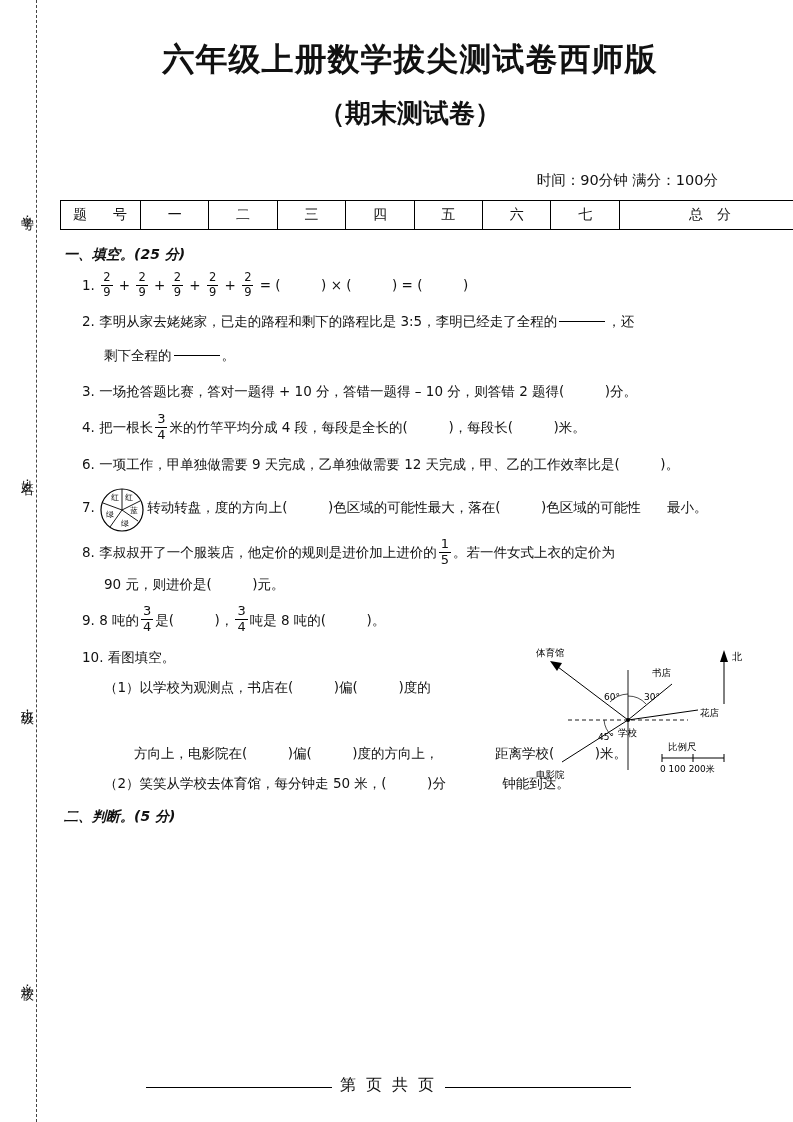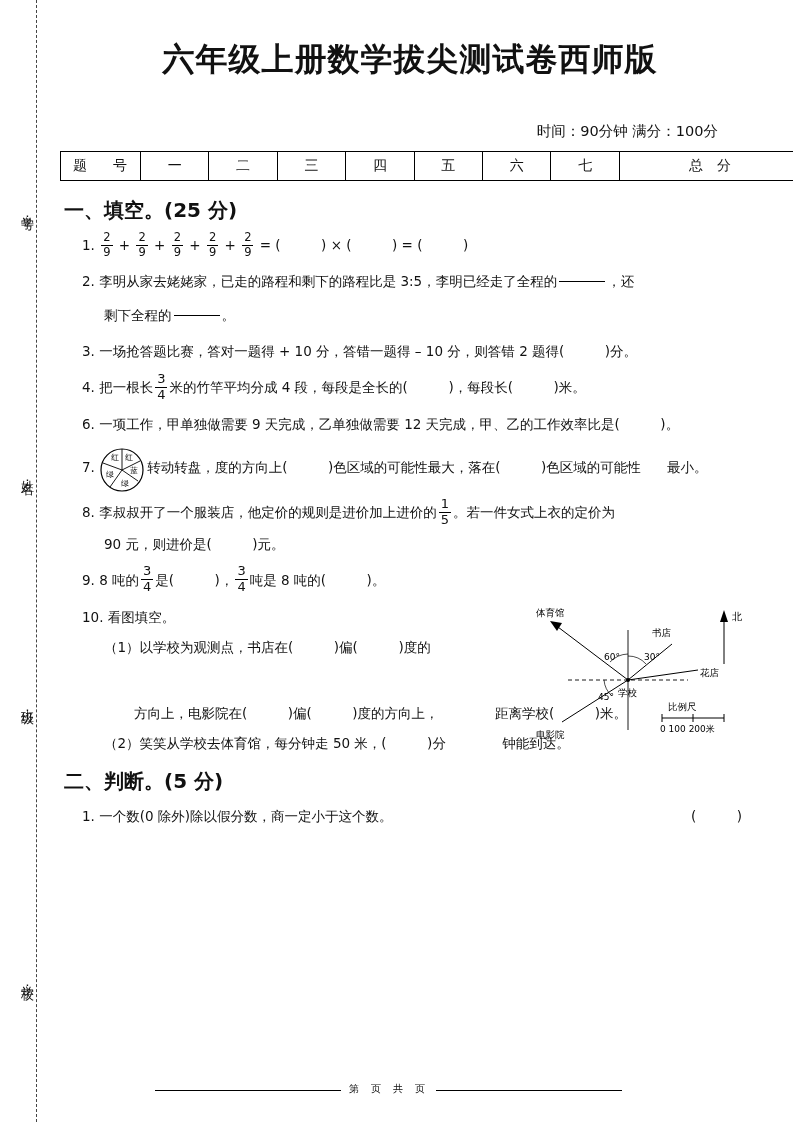--- a/index.html
+++ b/index.html
@@ -83,24 +83,25 @@
     font-size: 14px;
     font-family: "DejaVu Sans", sans-serif;
   }
   table.score td.head {
     width: 72px;
     letter-spacing: 6px;
     padding-left: 6px;
   }
 
   .sec-title {
-    font-size: 20px;
+    font-size: 14px;
     font-weight: bold;
     margin: 16px 0 4px 4px;
     font-family: "DejaVu Sans", sans-serif;
+    font-style: italic;
   }
 
   .q {
     font-size: 13.5px;
     line-height: 30px;
     margin: 6px 0 0 22px;
     font-family: "DejaVu Sans", sans-serif;
   }
   .q .idt { margin-left: 22px; display: inline-block; }
 
@@ -140,23 +141,23 @@
     height: 140px;
   }
   .q10wrap { position: relative; min-height: 150px; }
 
   .footer {
     position: absolute;
     left: 0;
     right: 16px;
     bottom: 26px;
     text-align: center;
-    font-size: 10px;
+    font-size: 16px;
     letter-spacing: 3px;
-    font-family: Liberation Mono, monospace;
+    font-family: Liberation Serif, serif;
   }
   .footer .line {
     display: inline-block;
     border-top: 1px solid #000;
     width: 186px;
     vertical-align: middle;
     margin: 0 0px;
     position: relative;
     top: 1px;
   }
@@ -168,20 +169,21 @@
 <div class="binding-line"></div>
 
 <div class="side-label side-xuehao">学号:</div>
 <div class="side-label side-xingming">姓名:</div>
 <div class="side-label side-banji">班级:</div>
 <div class="side-label side-xuexiao">学校:</div>
 
 <div class="page">
 
   <div class="title">六年级上册数学拔尖测试卷西师版</div>
+  <div class="subtitle">（期末测试卷）</div>
   <div class="meta">时间：90分钟  满分：100分</div>
 
   <table class="score">
     <tbody>
         <tr>
       <td class="head">题　号</td>
       <td>一</td>
       <td>二</td>
       <td>三</td>
       <td>四</td>
@@ -301,22 +303,18 @@
         <line x1="170" y1="116" x2="232" y2="116" stroke="#000" stroke-width="1"></line>
         <line x1="170" y1="112" x2="170" y2="120" stroke="#000" stroke-width="1"></line>
         <line x1="201" y1="112" x2="201" y2="120" stroke="#000" stroke-width="1"></line>
         <line x1="232" y1="112" x2="232" y2="120" stroke="#000" stroke-width="1"></line>
         <text x="168" y="130" font-size="9" font-family="DejaVu Sans">0 100 200米</text>
       </svg>
     </div>
   </div>
 
   <div class="sec-title" style="margin-top:10px;">二、判断。(5 分)</div>
-  <div class="q">
-    <span>1. 一个数(0 除外)除以假分数，商一定小于这个数。</span>
-    <span style="float:right; margin-right:18px;">(　　　)</span>
-  </div>
 
 </div>
 
 <div class="footer">
   <span class="line"></span><span class="txt">第 页 共 页</span><span class="line"></span>
 </div>
 
 </body></html>

